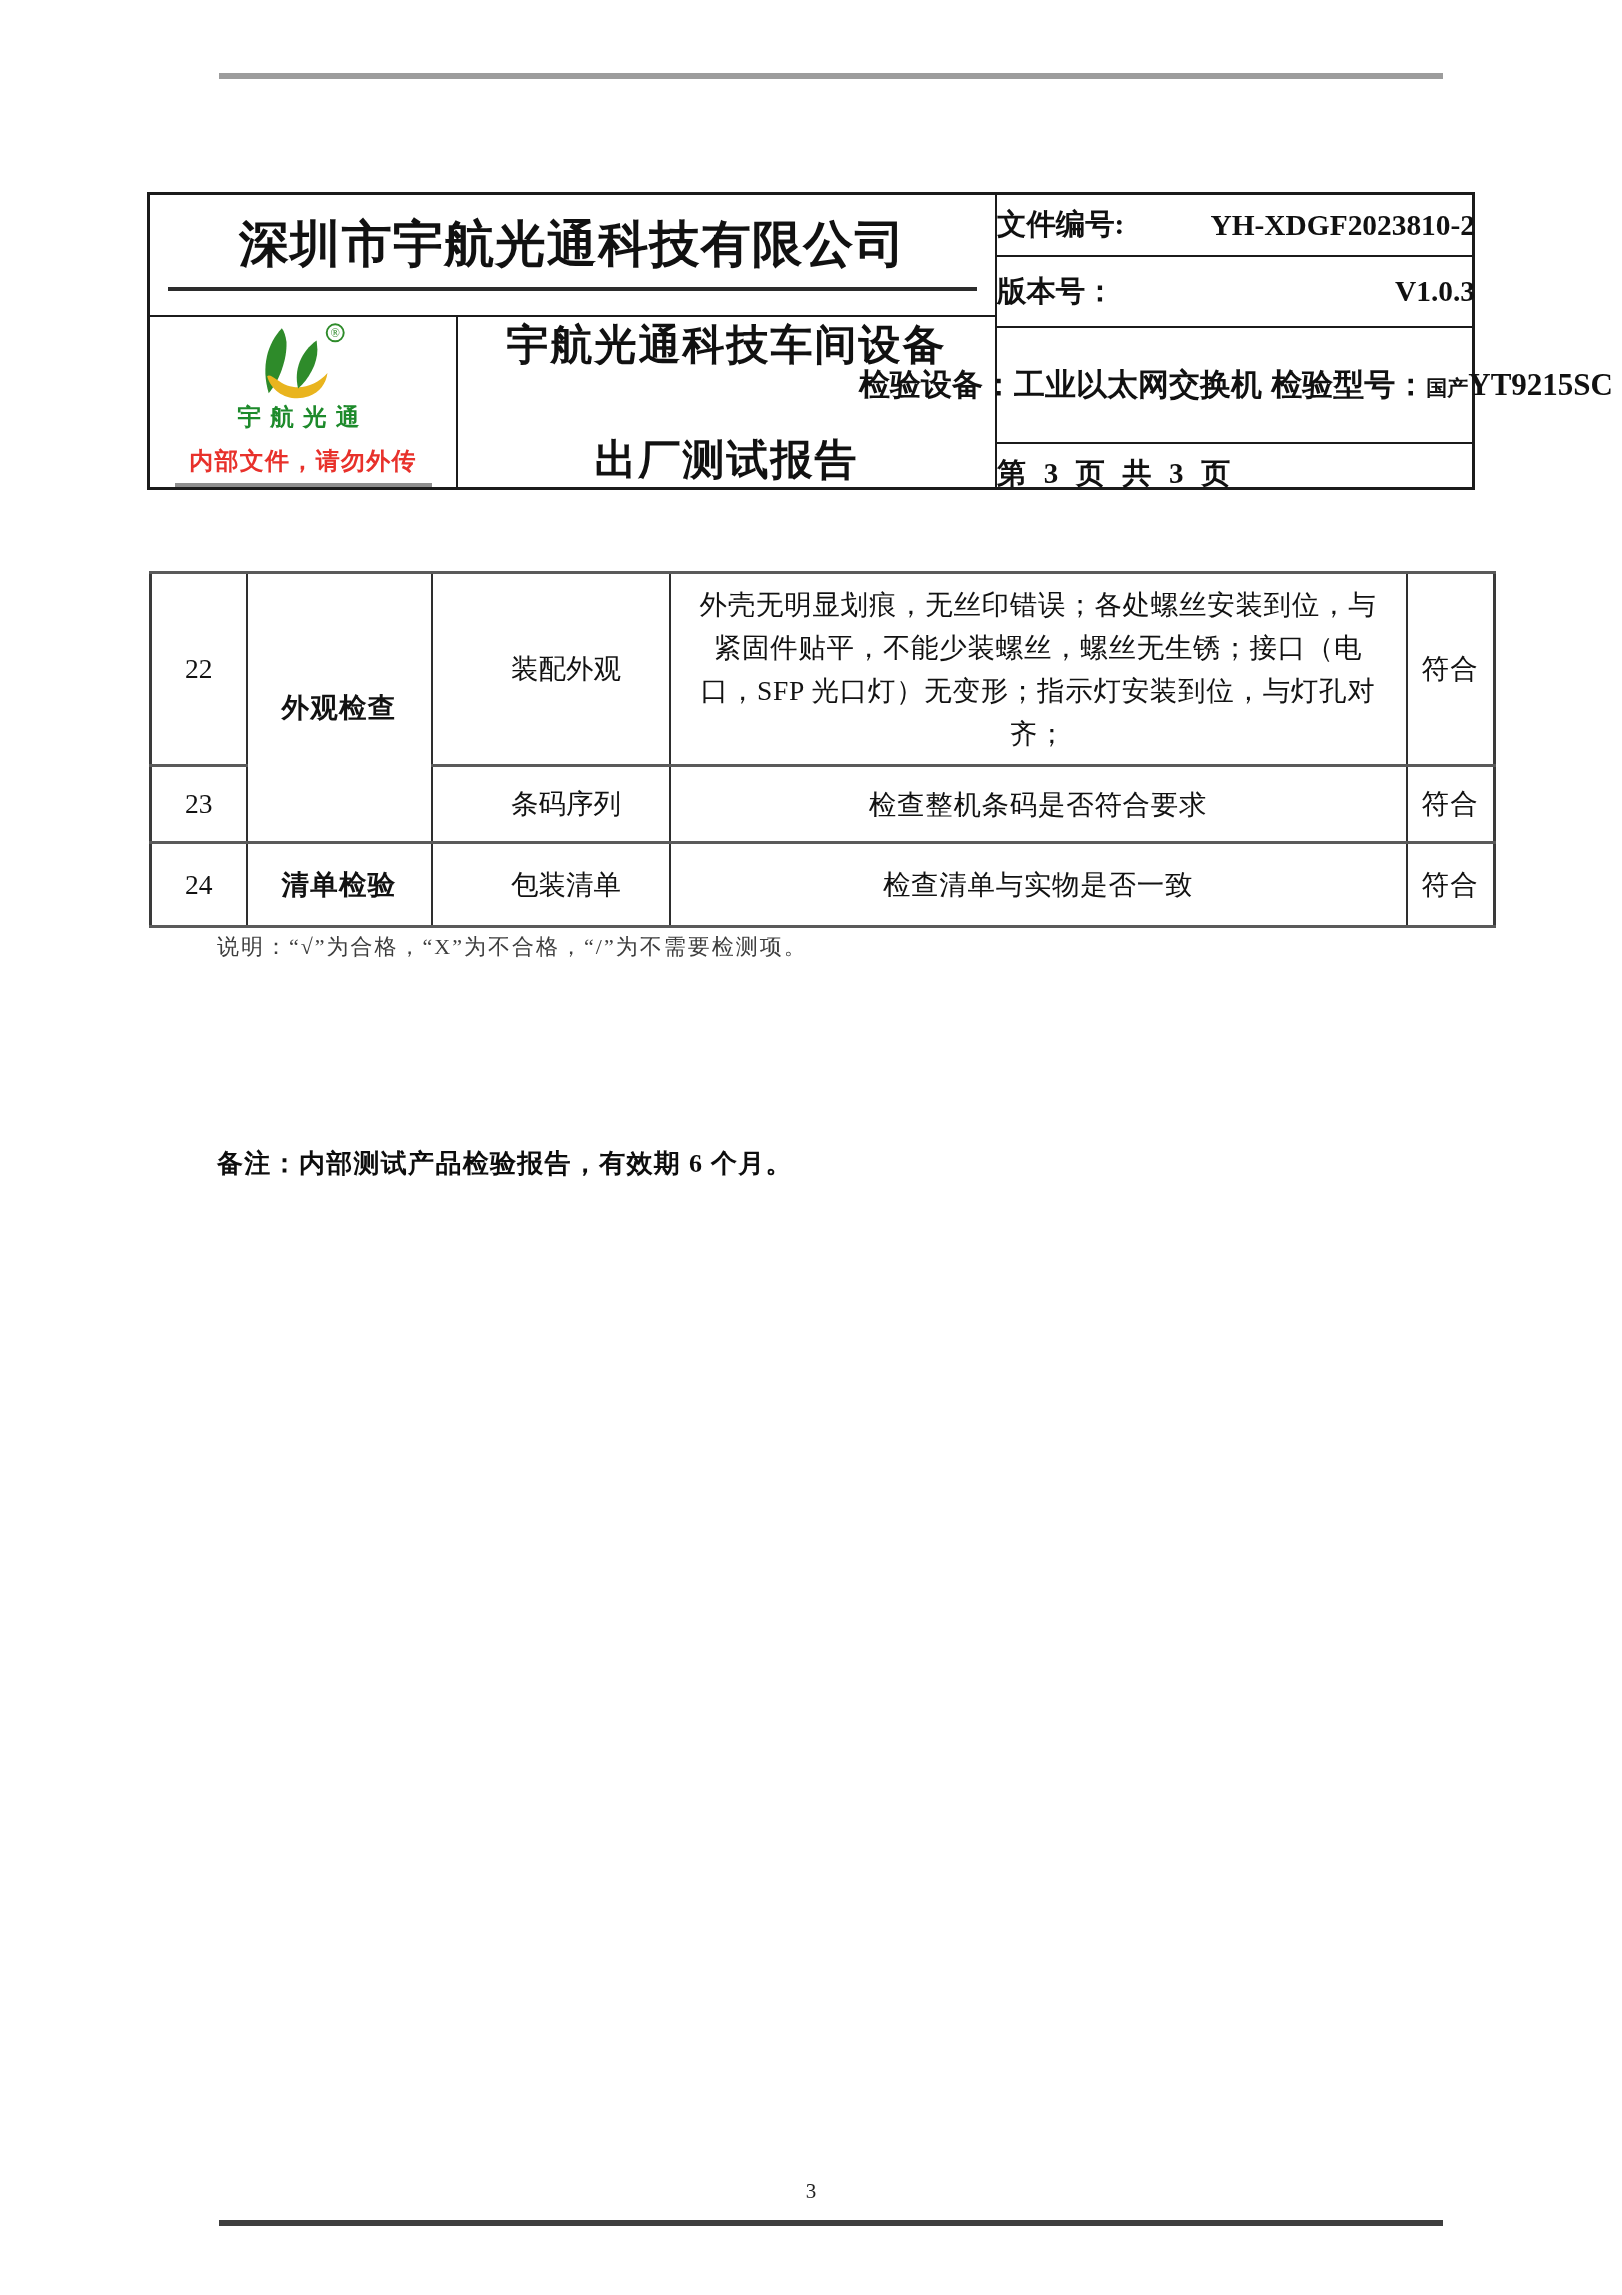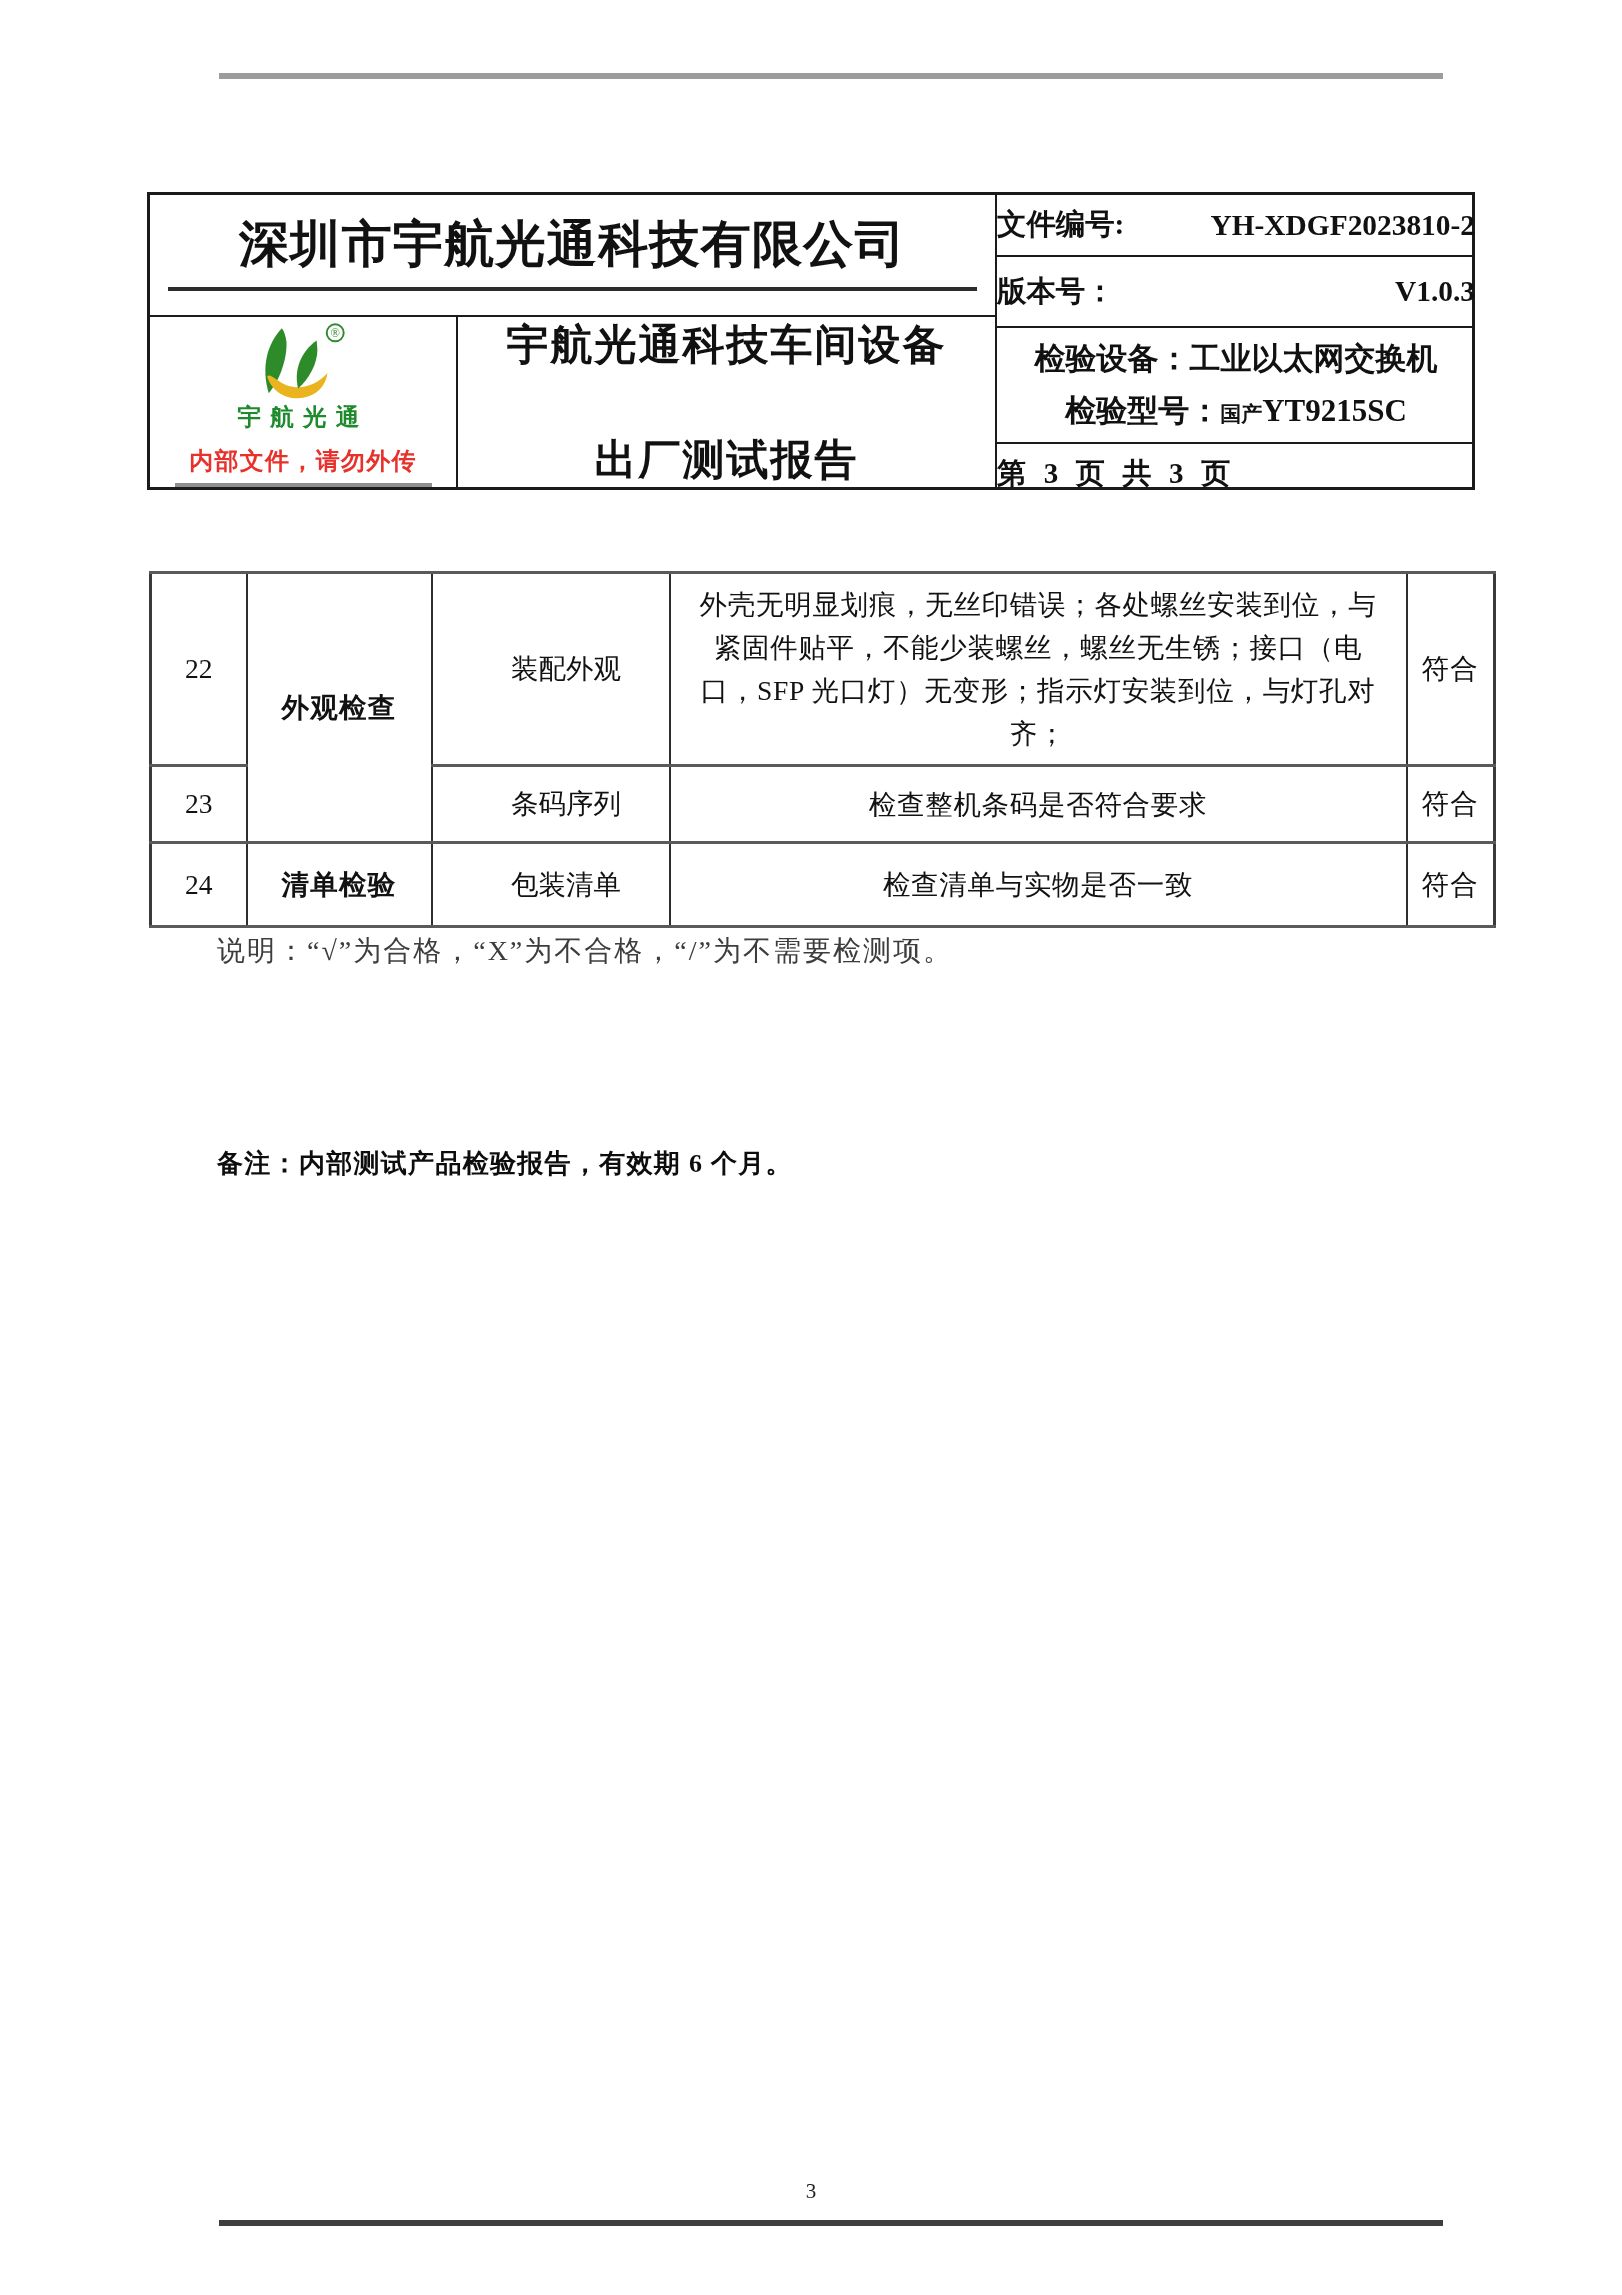--- a/index.html
+++ b/index.html
@@ -29,21 +29,21 @@
   .logo-underline{width:257px;height:4.6px;background:#8f8f8f;margin-top:6.5px;}
   .title-cell{flex:1;display:flex;flex-direction:column;align-items:center;justify-content:space-between;}
   .title-line{font-family:"Liberation Sans","DejaVu Sans",sans-serif;font-weight:bold;
               font-size:42px;line-height:55px;letter-spacing:2px;white-space:nowrap;}
   .ht-right{position:absolute;left:847px;top:0;width:478px;height:100%;
             font-weight:bold;}
   .hr-row{display:flex;align-items:center;justify-content:space-between;box-sizing:border-box;white-space:nowrap;}
   .hr-r1{height:62px;border-bottom:2.6px solid #1b1b1b;font-size:29.4px;}
   .hr-r2{height:71px;border-bottom:2.6px solid #1b1b1b;font-size:29.4px;}
   .hr-r3{height:116px;border-bottom:2.6px solid #1b1b1b;font-size:31px;
-         flex-direction:column;justify-content:center;gap:9.2px;}
+         flex-direction:row;justify-content:center;gap:9.2px;}
   .hr-r3 .line{white-space:nowrap;}
   .hr-r4{height:60px;font-size:29px;letter-spacing:5.2px;}
   .model-prefix{font-size:21px;font-weight:bold;letter-spacing:0;}
 
   
   .main-table{position:absolute;left:149px;top:571px;width:1345px;border-collapse:collapse;table-layout:fixed;}
   .main-table td{border-left:2px solid #2e2e2e;border-right:2px solid #2e2e2e;
                  border-top:3.3px solid #5a5a5a;border-bottom:3.3px solid #5a5a5a;
                  vertical-align:middle;text-align:center;box-sizing:border-box;
                  font-size:27.5px;color:#121212;}
@@ -51,21 +51,21 @@
   .td-no{font-size:29px;}
   .td-cat{font-weight:bold;font-size:31px;letter-spacing:1.3px;}
   .td-item{font-size:27.5px;text-align:left;padding-left:32px;color:#1c1c1c;}
   .td-desc{text-align:left;padding:9.2px 17px;line-height:43px;font-size:28px;letter-spacing:0.7px;}
   .td-res{font-size:29px;letter-spacing:1.3px;}
   .r22{height:144px;}
   .r23{height:77px;}
   .r24{height:84px;}
 
   
-  .legend{position:absolute;left:217px;top:932px;font-size:28px;color:#3d3d3d;letter-spacing:2px;white-space:nowrap;}
+  .legend{position:absolute;left:217px;top:932px;font-size:22px;color:#3d3d3d;letter-spacing:2px;white-space:nowrap;}
   .remark{position:absolute;left:217px;top:1146px;font-size:26px;font-weight:bold;color:#0d0d0d;letter-spacing:1.3px;white-space:nowrap;}
   .pagenum{position:absolute;left:0;top:2179px;width:100%;text-align:center;font-size:21px;color:#222;}
 </style>
 </head>
 <body>
 
 <div class="page">
 
   <div class="rule rule-top"></div>
 

